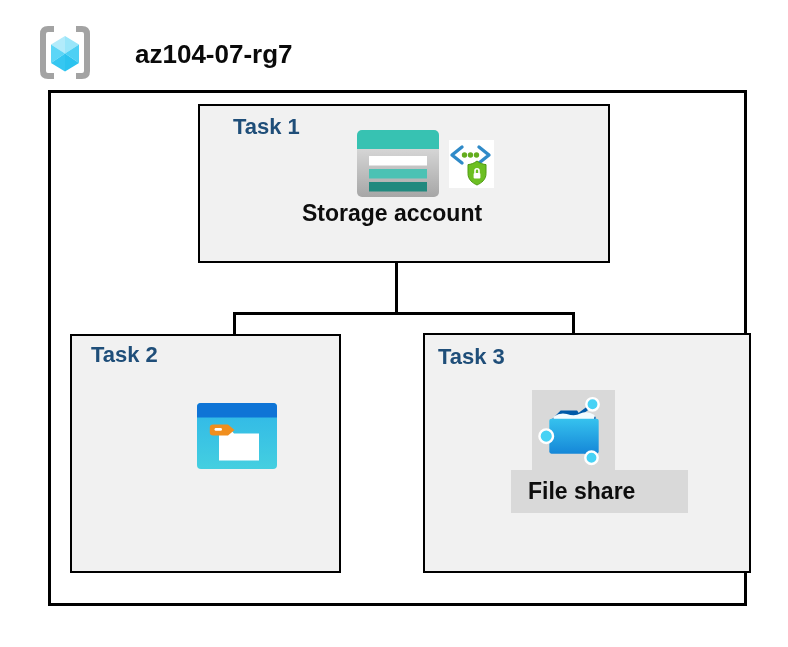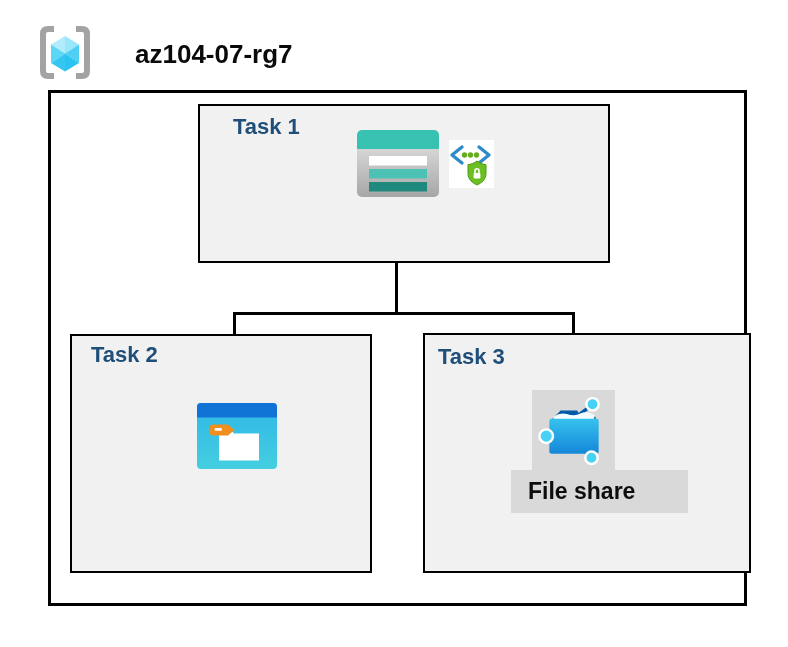--- a/index.html
+++ b/index.html
@@ -26,21 +26,21 @@
   #outer-box {
     left: 48px; top: 90px; width: 699px; height: 516px;
     border: 3px solid #000; box-sizing: border-box; background: #fff;
   }
   .task-box {
     position: absolute;
     border: 2px solid #000; box-sizing: border-box;
     background: #f1f1f1;
   }
   #task1-box { left: 198px; top: 104px; width: 412px; height: 159px; }
-  #task2-box { left: 70px;  top: 334px; width: 302px; height: 239px; }
+  #task2-box { left: 70px;  top: 334px; width: 271px; height: 239px; }
   #task3-box { left: 423px; top: 333px; width: 328px; height: 240px; }
 
   .task-label {
     position: absolute;
     font-size: 22px; font-weight: bold; color: #1f4e79;
     white-space: nowrap;
     text-align: right;
   }
   #task1-label { left: 33px; top: 8px; }
   #task2-label { left: 19px; top: 6px; }
@@ -130,20 +130,21 @@
       <polyline points="30,7 40,15 30,23" fill="none" stroke="#2f8ac8" stroke-width="3.4" stroke-linecap="round" stroke-linejoin="round"></polyline>
       <circle cx="15.5" cy="15" r="2.7" fill="#64ad1e"></circle>
       <circle cx="21.5" cy="15" r="2.7" fill="#64ad1e"></circle>
       <circle cx="27.5" cy="15" r="2.7" fill="#64ad1e"></circle>
       <path d="M28 21 c3 2.4 6.4 3.4 9 3.6 v9 c0 6 -4.5 9.4 -9 11.4 c-4.5 -2 -9 -5.4 -9 -11.4 v-9 c2.6 -0.2 6 -1.2 9 -3.6 Z" fill="#6cbf22" stroke="#4e9a12" stroke-width="1"></path>
       <rect x="24.6" y="33" width="6.8" height="5.6" rx="1" fill="#ffffff"></rect>
       <path d="M26 33 v-2.2 a2 2 0 0 1 4 0 V33" fill="none" stroke="#ffffff" stroke-width="1.6"></path>
     </svg>
   </div>
 
+  <div id="storage-label" class="resource-label">Storage account</div>
 </div>
 
 <div id="task2-box" class="task-box">
   <div id="task2-label" class="task-label">Task 2</div>
 
   <svg id="blob-icon" class="abs" viewBox="0 0 80 66" xmlns="http://www.w3.org/2000/svg" aria-hidden="true">
     <defs>
       <linearGradient id="blob-body" x1="0" y1="0" x2="0" y2="1">
         <stop offset="0" stop-color="#2fb6e8"></stop>
         <stop offset="1" stop-color="#44cfe0"></stop>

